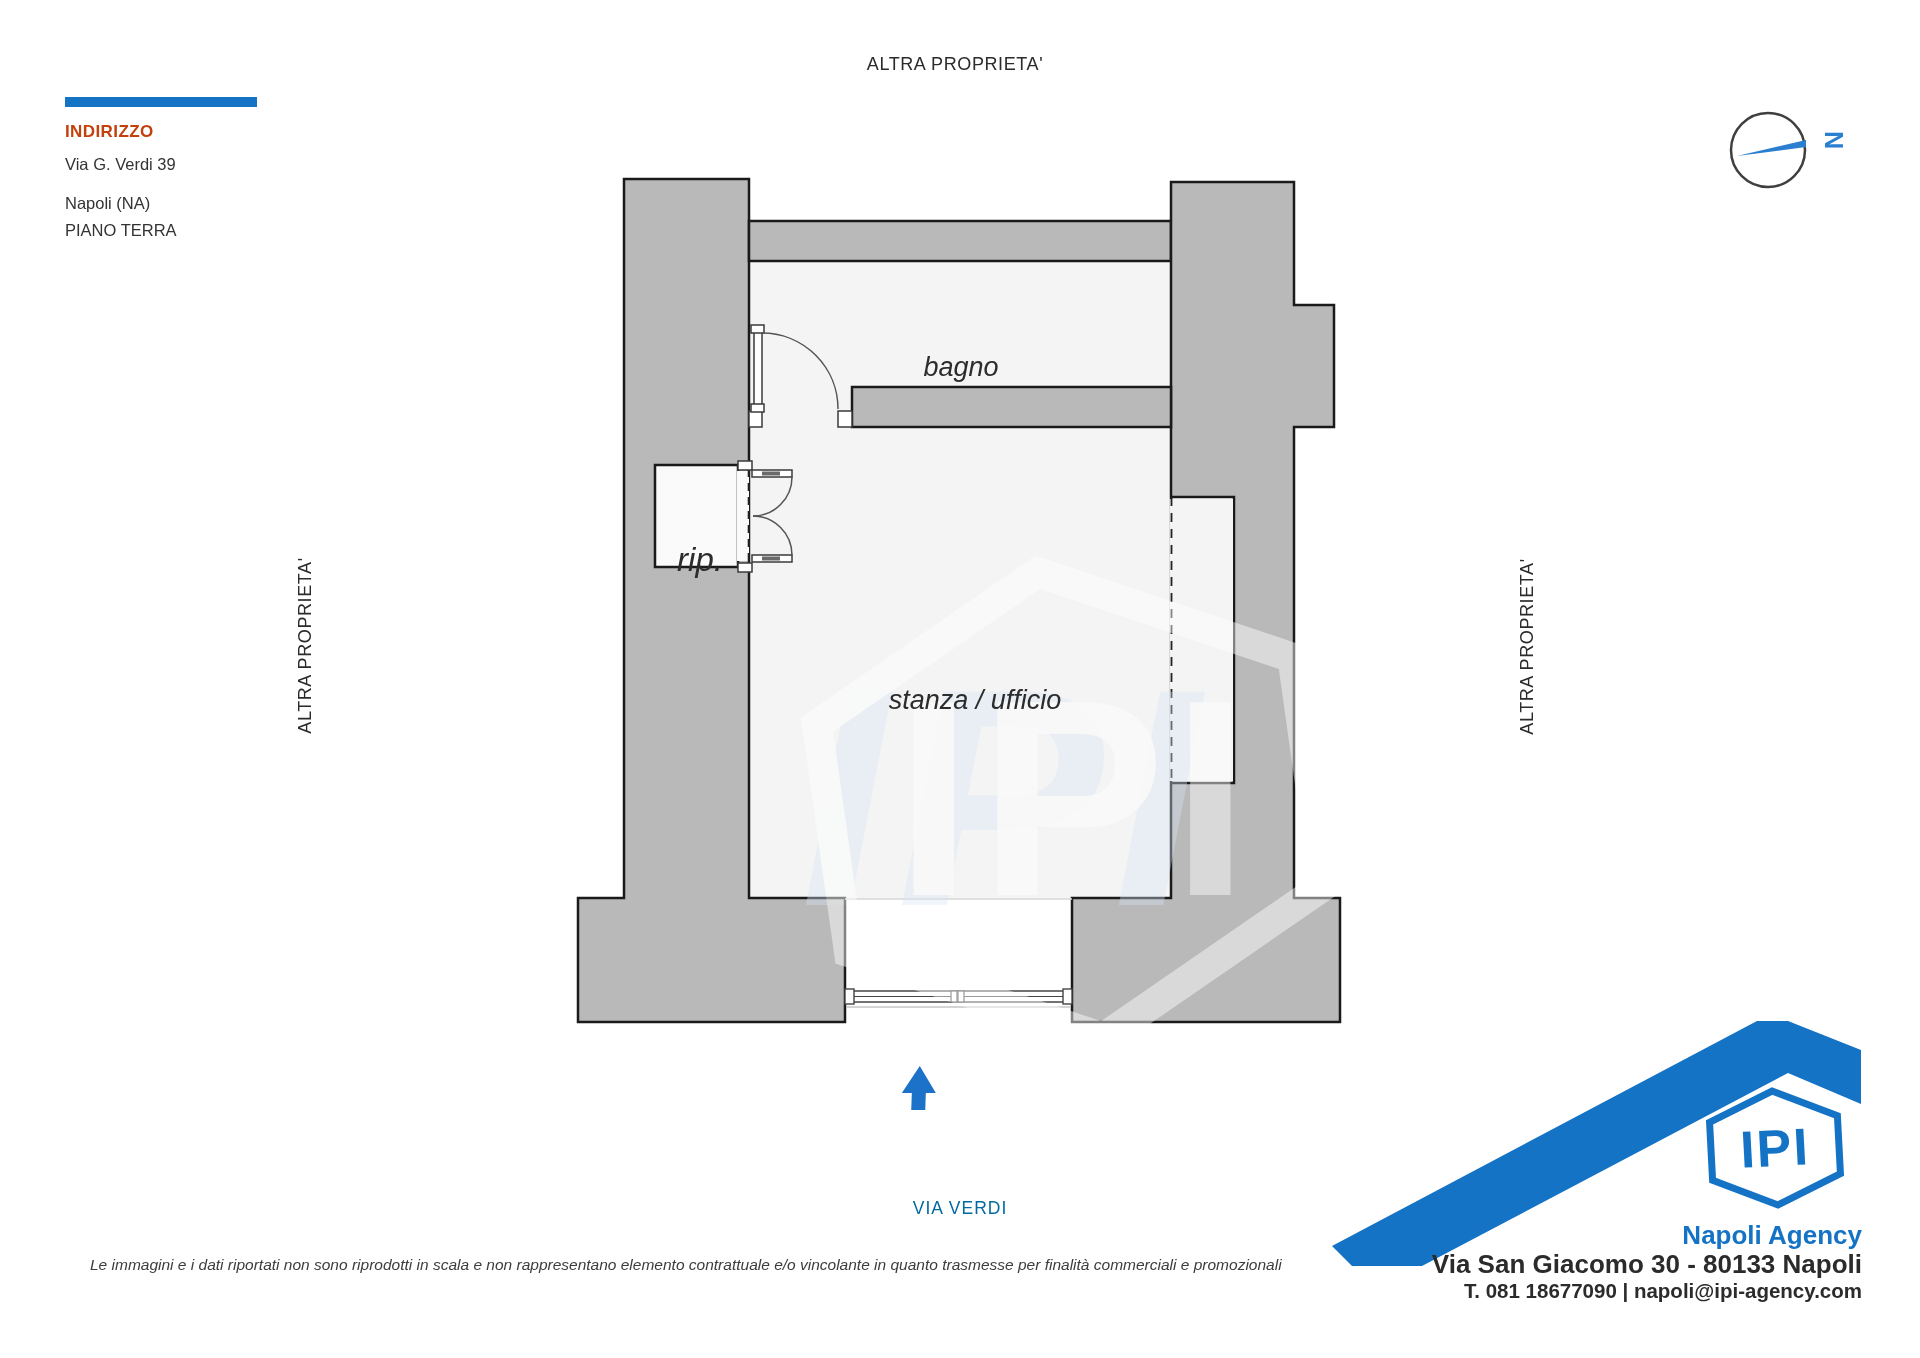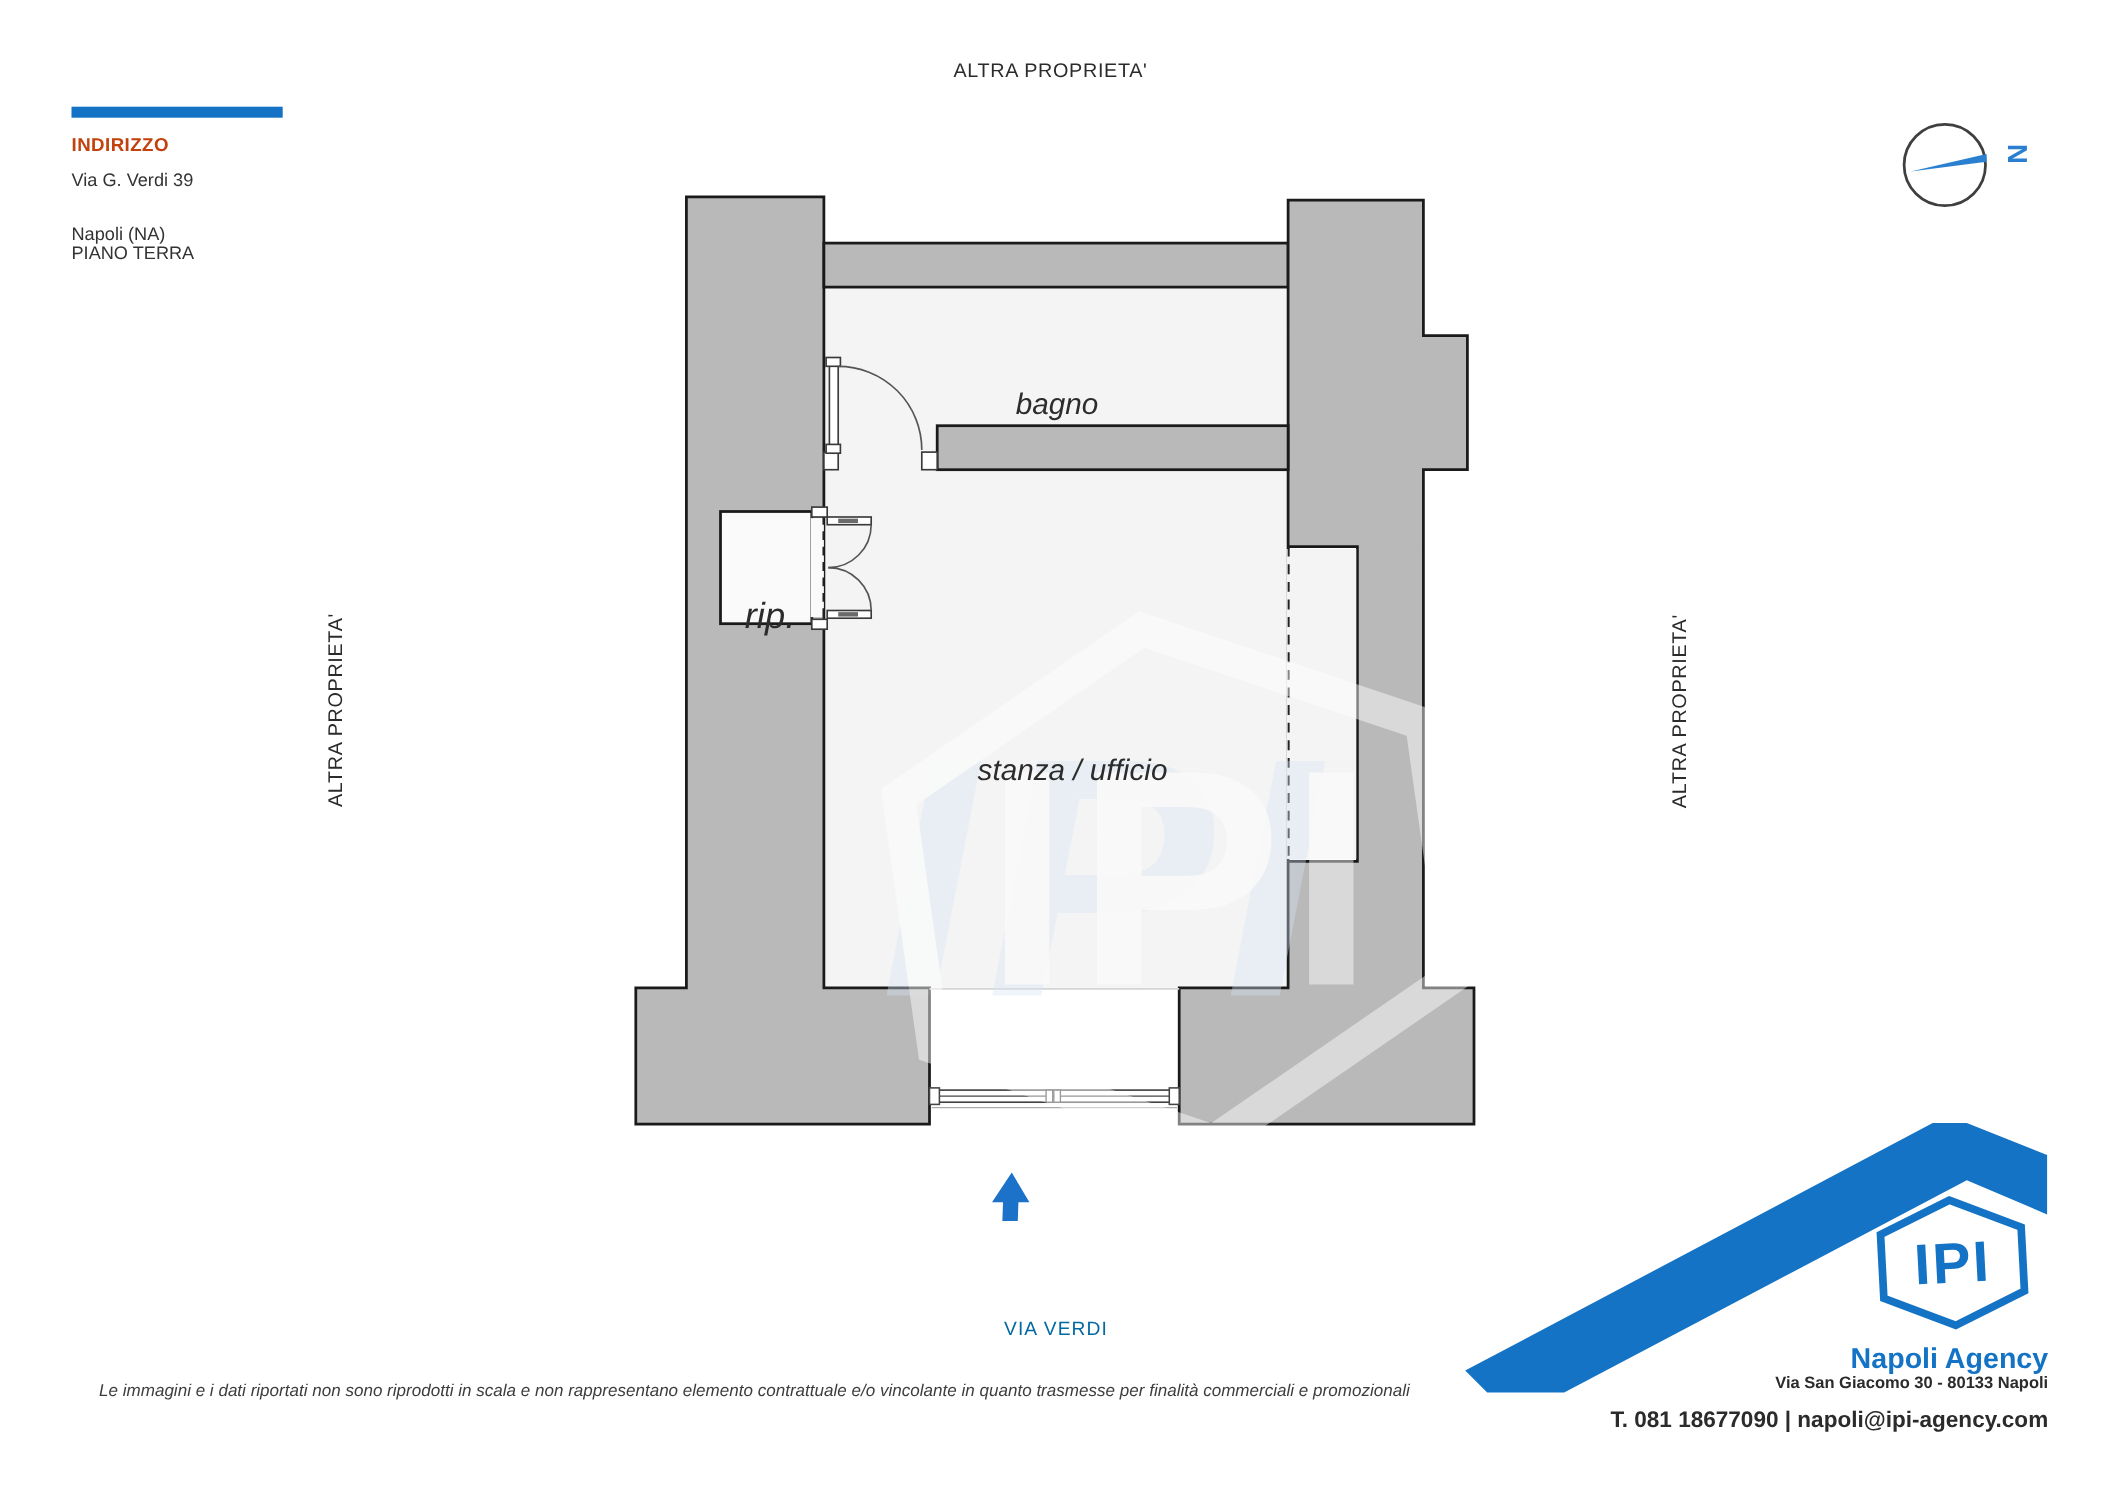--- a/index.html
+++ b/index.html
@@ -20,21 +20,21 @@
   .room-lbl{font-style:italic;color:#2c2c2c;text-align:center;margin-top:40px;}
   #lbl-bagno{left:861px;top:312px;width:200px;font-size:27px;}
   #lbl-rip{left:650px;top:501px;width:100px;font-size:33px;}
   #lbl-stanza{left:825px;top:645px;width:300px;font-size:27px;}
   
   #via-verdi{left:860px;top:1198px;width:200px;text-align:center;font-size:17.5px;letter-spacing:1px;color:#0369a1;}
   #disclaimer{left:90px;top:1256px;font-size:15.5px;font-style:italic;color:#3d3d3d;}
   
   .agy{right:58px;text-align:right;}
   #agency-name{top:1220px;font-size:26px;font-weight:bold;color:#1473c5;}
-  #agency-address{top:1249px;font-size:15px;font-weight:bold;color:#2b2b2b;}
+  #agency-address{top:1249px;font-size:26px;font-weight:bold;color:#2b2b2b;}
   #agency-contacts{top:1279px;font-size:20.5px;font-weight:bold;color:#2b2b2b;}
   svg text{font-family:"Liberation Sans",sans-serif;}
 </style>
 </head>
 <body>
 
 <div id="stage">
 
   <svg class="abs" style="left:0;top:0;" width="1920" height="1358" viewBox="0 0 1920 1358">
 
@@ -113,21 +113,21 @@
       <g transform="rotate(-3 1775 1148)">
         <polygon points="1775,1091 1839,1119 1839,1177 1775,1205 1711,1177 1711,1119" fill="#ffffff" stroke="#1473c5" stroke-width="7"></polygon>
         <text x="1775" y="1166" font-size="52" font-weight="bold" fill="#1473c5" text-anchor="middle" letter-spacing="2">IPI</text>
       </g>
     </g>
   </svg>
 
   <div id="accent-bar" class="abs"></div>
   <div id="indirizzo" class="abs lbl">INDIRIZZO</div>
   <div class="abs lbl addr-line" style="top:155px;">Via G. Verdi 39</div>
-  <div class="abs lbl addr-line" style="top:204px;">Napoli (NA)</div>
+  <div class="abs lbl addr-line" style="top:194px;">Napoli (NA)</div>
   <div class="abs lbl addr-line" style="top:221px;">PIANO TERRA</div>
 
   <div id="bound-top" class="abs bound lbl">ALTRA PROPRIETA'</div>
   <div id="bound-left" class="abs bound lbl">ALTRA PROPRIETA'</div>
   <div id="bound-right" class="abs bound lbl">ALTRA PROPRIETA'</div>
 
   <div id="lbl-bagno" class="abs room-lbl lbl">bagno</div>
   <div id="lbl-rip" class="abs room-lbl lbl">rip.</div>
   <div id="lbl-stanza" class="abs room-lbl lbl">stanza / ufficio</div>
 

